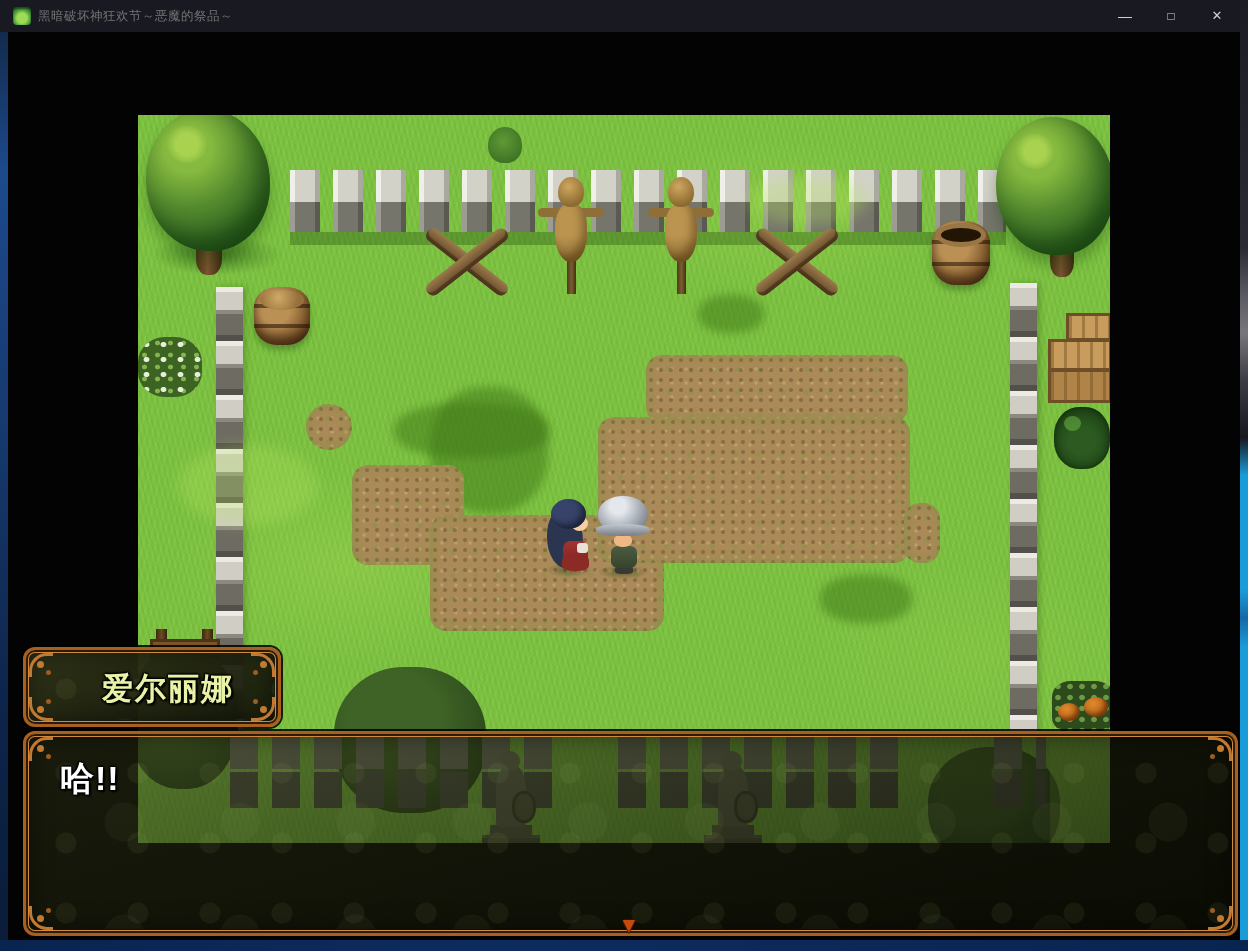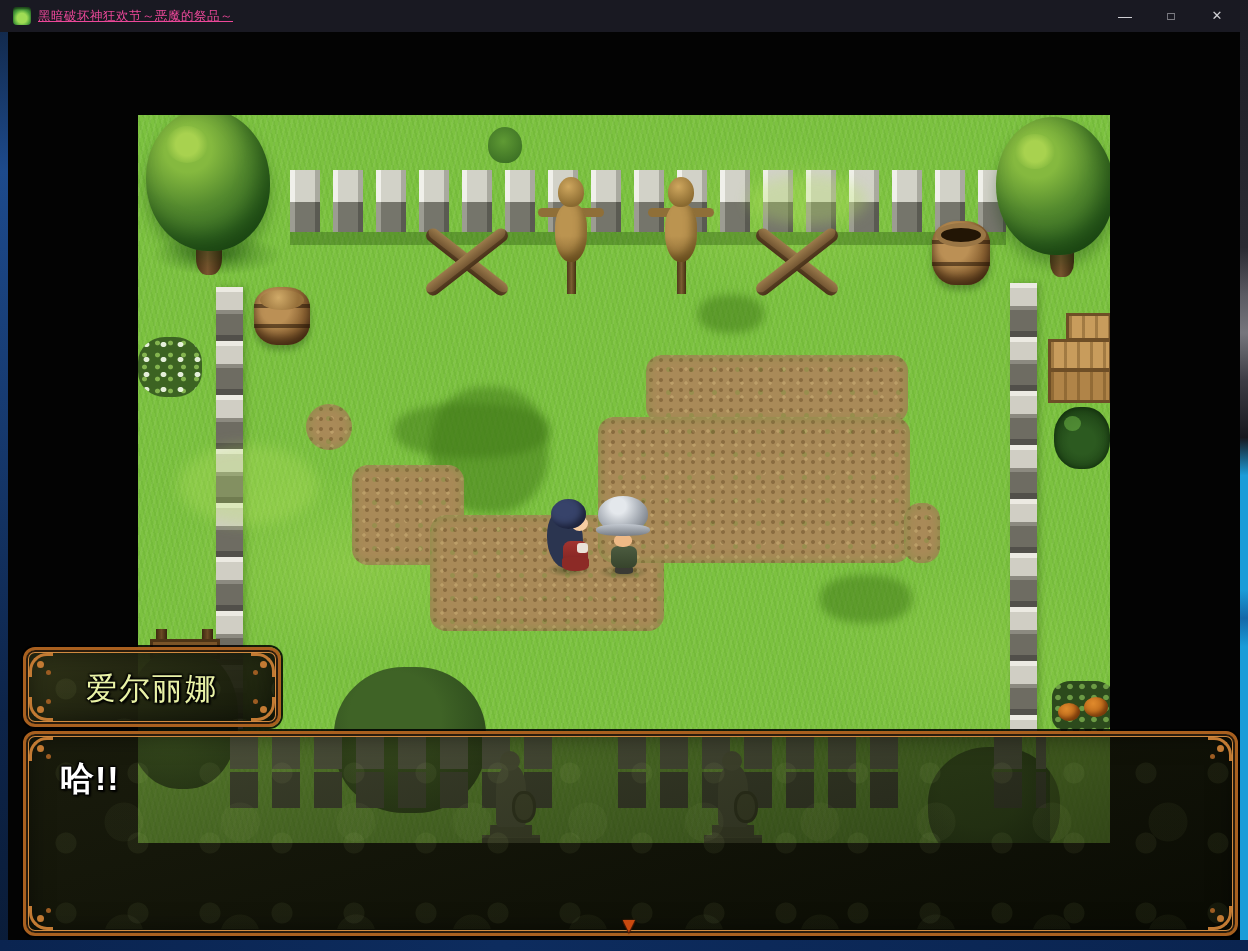--- a/index.html
+++ b/index.html
@@ -13,21 +13,21 @@
   #wp-right { left:1240px; top:0; width:8px; height:951px;
     background:linear-gradient(180deg,#1c1c24 0%,#2a2a32 26%,#5a5a62 31%,#76767c 35%,#3c3c44 40%,#17171e 46%,#1a9cd8 50%,#1a9cd8 62%,#1568a8 65%,#1a9cd8 68%,#1a9cd8 100%); }
   #wp-bottom { left:0; top:940px; width:1248px; height:11px;
     background:linear-gradient(90deg,#0a2450 0%,#0d2c5e 40%,#0a2450 100%); }
 
   
   #titlebar { left:0; top:0; width:1240px; height:32px; background:#191922; }
   #app-icon { left:13px; top:7px; width:18px; height:18px; border-radius:4px;
     background:radial-gradient(circle at 50% 62%, #9fdc55 0 34%, #4a9f3a 60%, #215e26 100%);
     box-shadow:inset 0 2px 2px rgba(0,0,0,0.45); }
-  #title-text { left:38px; top:0; height:24px; line-height:32px; color:#ec4899; font-size:12.5px; letter-spacing:0.5px;text-decoration:underline; }
+  #title-text { left:38px; top:0; height:24px; line-height:32px; color:#737373; font-size:12.5px; letter-spacing:0.5px; }
   .winbtn { top:0; width:46px; height:32px; text-align:center; line-height:32px; color:#cfcfd4; }
   #btn-min { left:1102px; font-size:14px; }
   #btn-max { left:1148px; font-size:12px; }
   #btn-close { left:1194px; font-size:13px; }
 
   #client { left:8px; top:32px; width:1232px; height:908px; background:#030303; overflow:hidden; }
 
   
   #vp { left:130px; top:83px; width:972px; height:728px; overflow:hidden;
     background-color:#7cc240;
@@ -150,22 +150,22 @@
       radial-gradient(circle, rgba(185,205,125,0.05) 0 19px, transparent 20px);
     background-size:72px 70px, 116px 112px; background-position:0 0, 36px 28px; }
   .orn { position:absolute; width:24px; height:24px; }
   .orn::before { content:""; position:absolute; inset:0; border-top:3px solid #c27a33; border-left:3px solid #c27a33; border-top-left-radius:18px; }
   .orn::after { content:""; position:absolute; left:8px; top:8px; width:7px; height:7px; border-radius:50%; background:#c27a33; box-shadow:8px 8px 0 -1px #9c5c22; }
   .orn.tl { left:3px; top:3px; }
   .orn.tr { right:3px; top:3px; transform:rotate(90deg); }
   .orn.br { right:3px; bottom:3px; transform:rotate(180deg); }
   .orn.bl { left:3px; bottom:3px; transform:rotate(270deg); }
 
-  #speaker-name { left:0; top:18px; width:100%; text-align:center; color:#e9f2a6;
-    font-size:31px; font-weight:normal; letter-spacing:2px;
+  #speaker-name { left:16px; top:18px; width:100%; text-align:center; color:#e9f2a6;
+    font-size:31px; font-weight:bold; letter-spacing:2px;
     text-shadow:2px 2px 2px #000, -1px -1px 2px #000, 1px -1px 2px #000, -1px 1px 2px #000; }
   #msg-text { left:34px; top:22px; color:#ffffff; font-size:34px; font-weight:bold; letter-spacing:1px;
     text-shadow:2px 2px 2px #000, -1px -1px 2px #000, 1px -1px 2px #000, -1px 1px 2px #000; }
   #continue-arrow { left:50%; bottom:-4px; margin-left:-12px; color:#c8490f; font-size:21px;
     text-shadow:0 2px 1px #4e1a05, 0 0 2px #7e2c08; }
 </style>
 </head>
 <body>
 
 <div class="abs" id="wp-left"></div>

